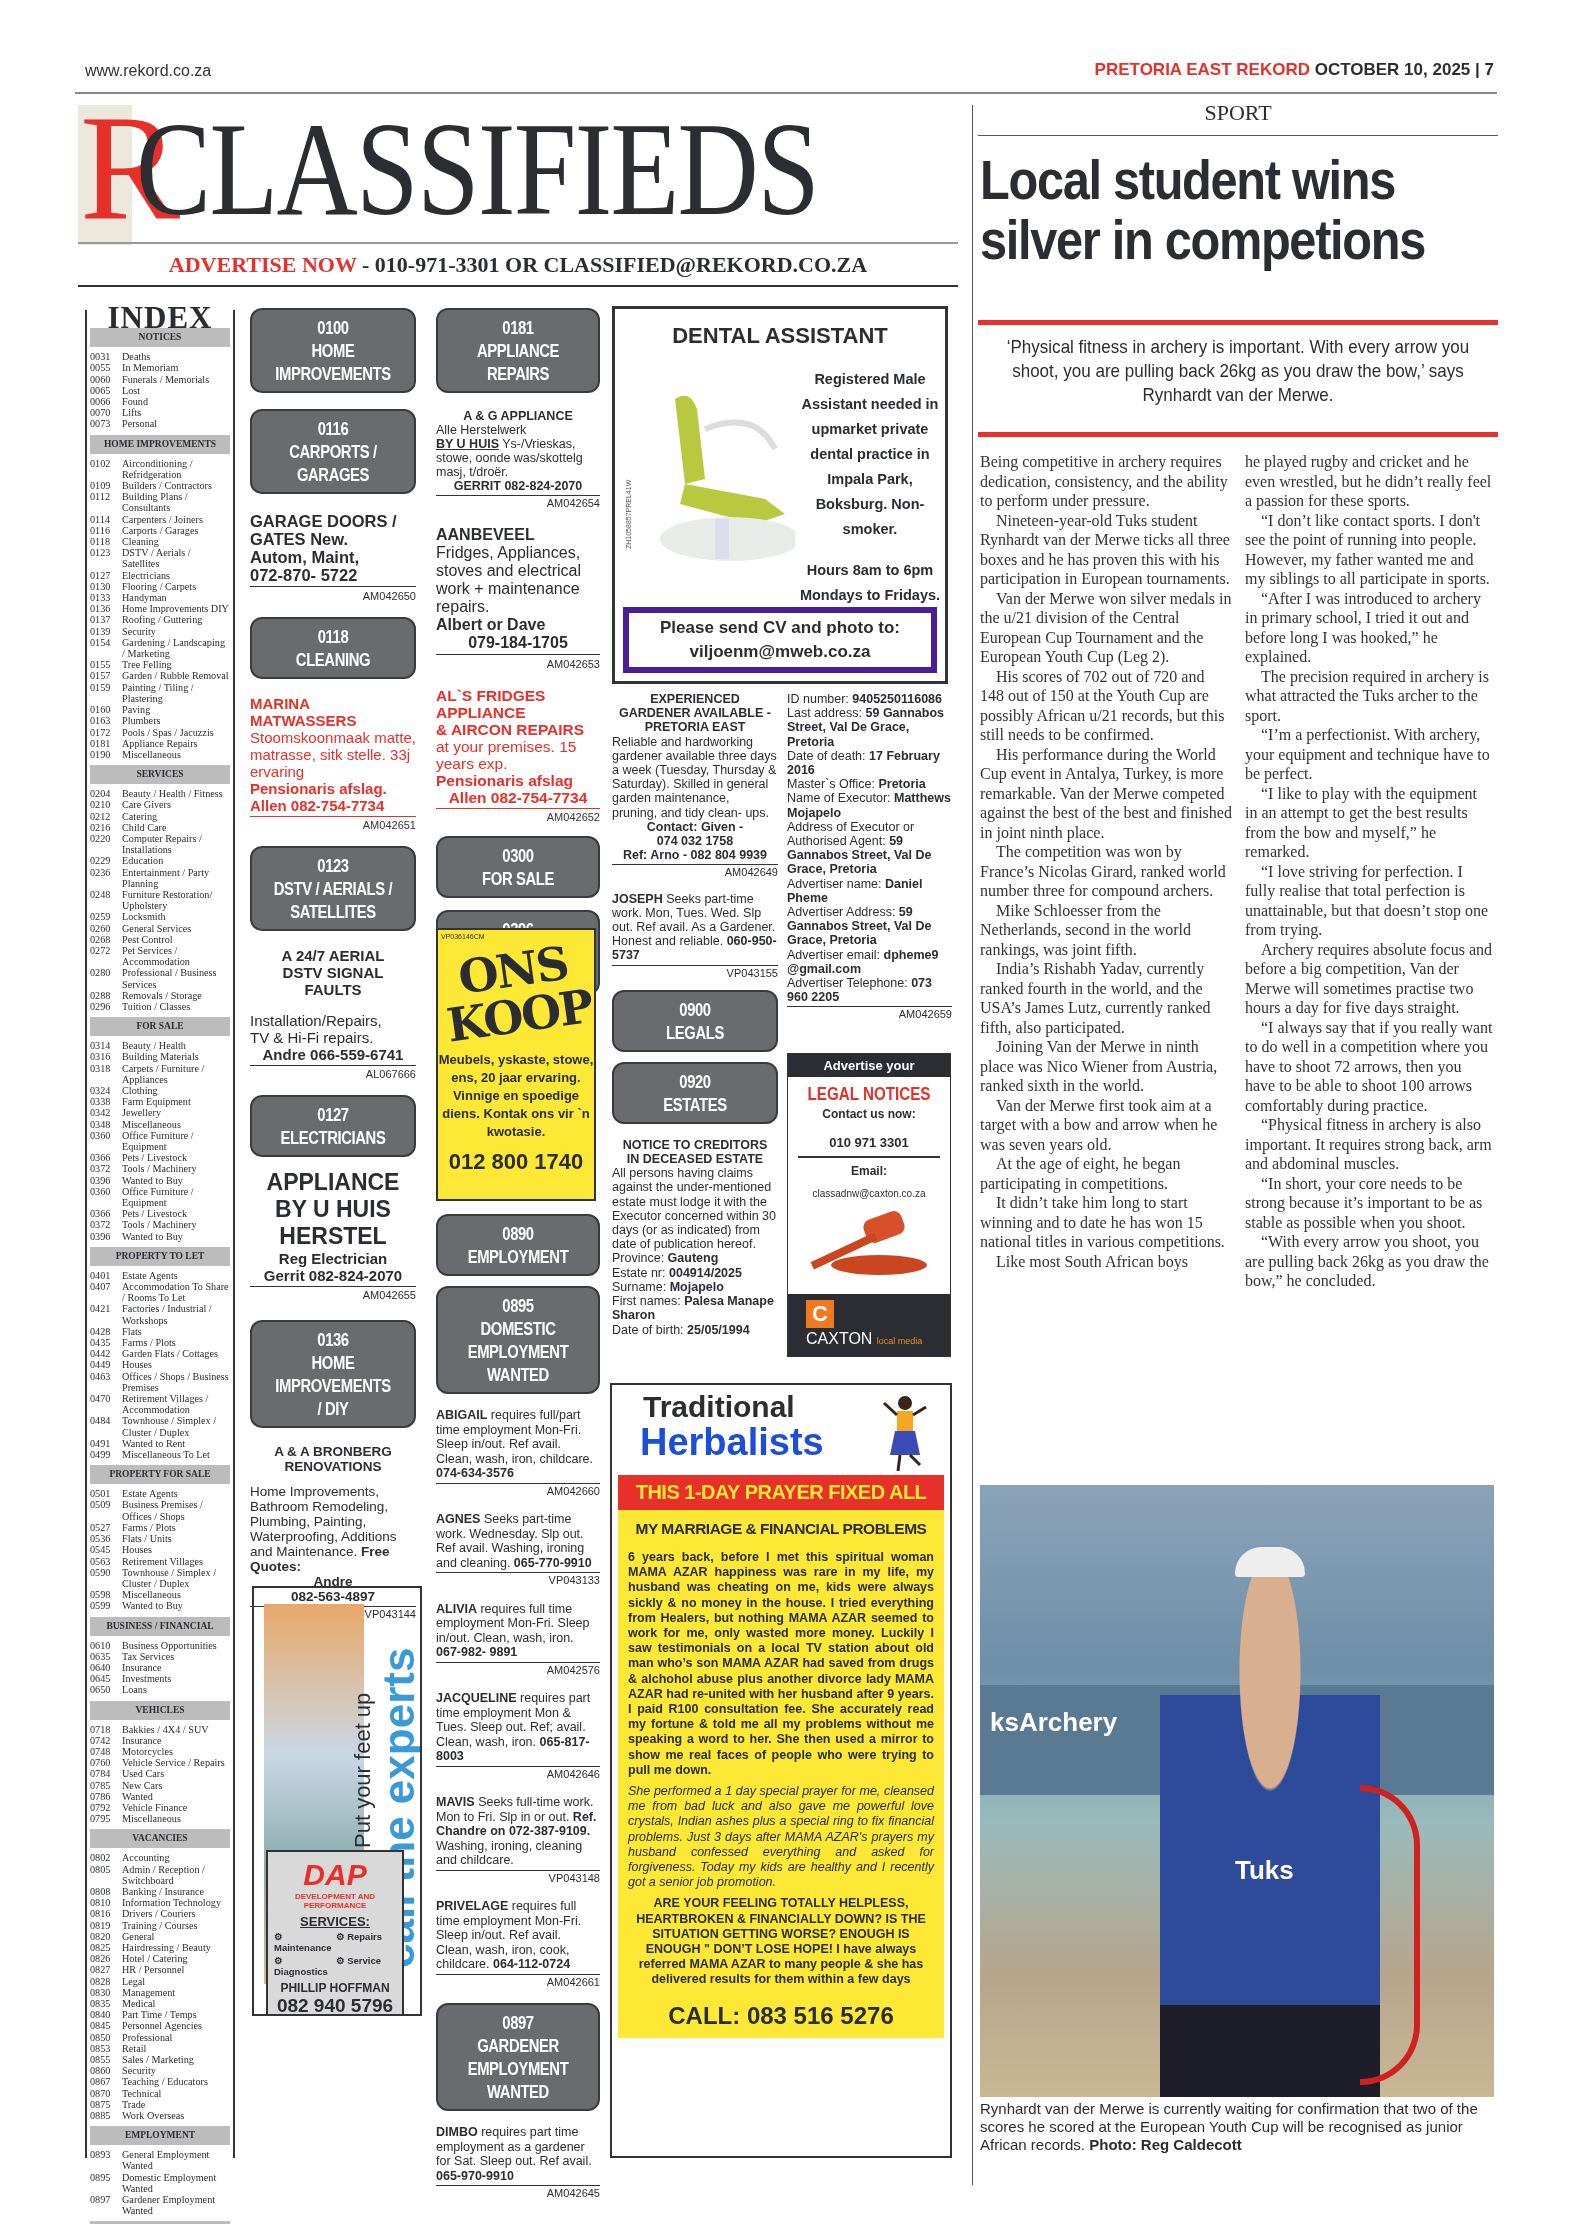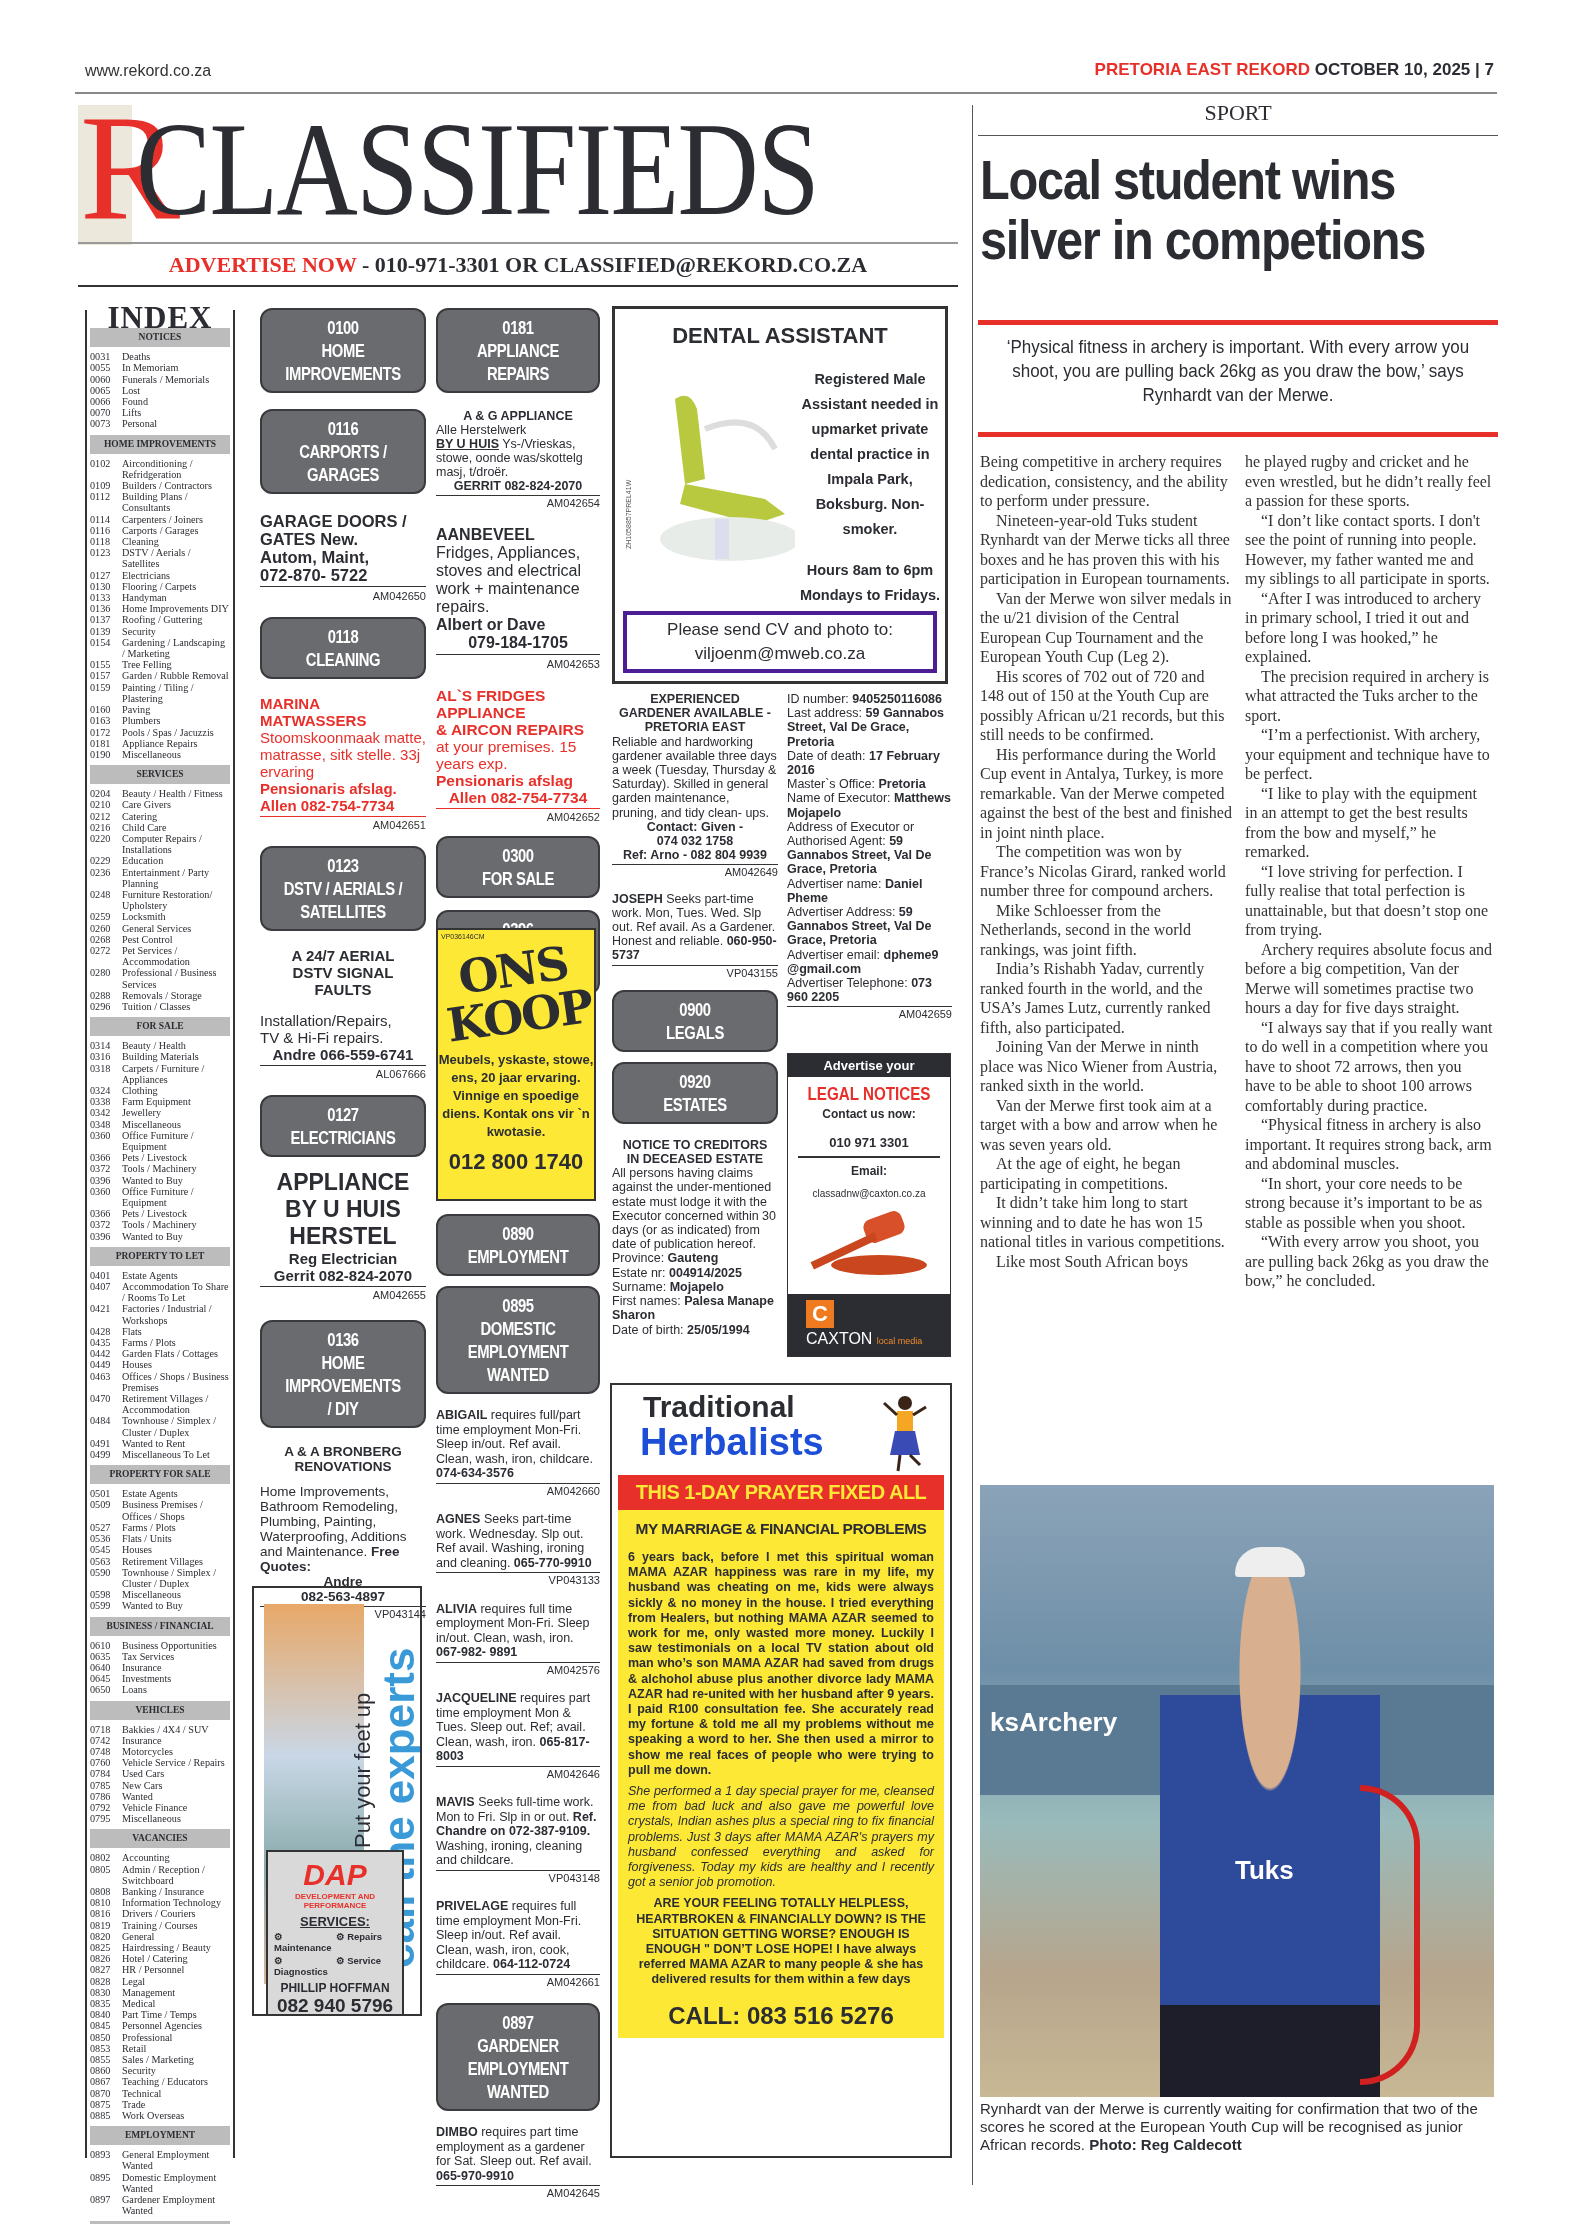--- a/index.html
+++ b/index.html
@@ -33,21 +33,21 @@
 .ad b{font-weight:bold}
 .adref{border-top:1px solid #333;text-align:right;font-size:11px;margin-top:2px;padding-top:0}
 .red{color:#e8302a}
 .center{text-align:center}
 
 
 .dental{left:612px;top:306px;width:336px;height:378px;border:3px solid #333;padding:6px}
 .dental .title{font-size:22px;font-weight:bold;text-align:center;margin-top:8px}
 .dental .body{position:absolute;left:180px;top:58px;width:150px;text-align:center;font-weight:bold;font-size:14.5px;line-height:25px}
 .chair{position:absolute;left:20px;top:80px;width:160px;height:200px}
-.dental .cv{position:absolute;left:8px;right:8px;bottom:8px;border:4px solid #4c1d95;text-align:center;font-size:17px;font-weight:normal;line-height:24px;padding:3px}
+.dental .cv{position:absolute;left:8px;right:8px;bottom:8px;border:6px solid #4c1d95;text-align:center;font-size:17px;font-weight:bold;line-height:24px;padding:3px}
 .dental .code{position:absolute;left:10px;top:240px;font-size:7px;transform:rotate(-90deg);transform-origin:left top;color:#555}
 
 
 .onskoop{left:436px;top:928px;width:160px;height:273px;background:#fde935;border:2px solid #333;text-align:center}
 .onskoop .code{font-size:7px;text-align:left;padding:3px}
 .onskoop .big{font-family:"DejaVu Serif",serif;font-weight:bold;font-size:46px;line-height:46px;letter-spacing:-2px;transform:rotate(-8deg);margin-top:4px}
 .onskoop .txt{font-weight:bold;font-size:13px;line-height:18px;margin-top:12px}
 .onskoop .tel{font-weight:bold;font-size:22px;margin-top:8px}
 
 
@@ -622,21 +622,21 @@
         <span class="l">Domestic Employment Wanted</span>
       </div>
       <div class="idx-row">
         <span class="c">0897</span>
         <span class="l">Gardener Employment Wanted</span>
       </div>
       <div class="idx-sec">LEGALS</div>
     </div>
 </div>
 
-<div class="abs" style="left:260px;top:308px;width:166px">
+<div class="abs" style="left:250px;top:308px;width:166px">
   <div class="chead">
       <span>0100</span>
       <span>HOME</span>
       <span>IMPROVEMENTS</span>
     </div>
   <div class="chead" style="margin-top:16px">
       <span>0116</span>
       <span>CARPORTS /</span>
       <span>GARAGES</span>
     </div>

